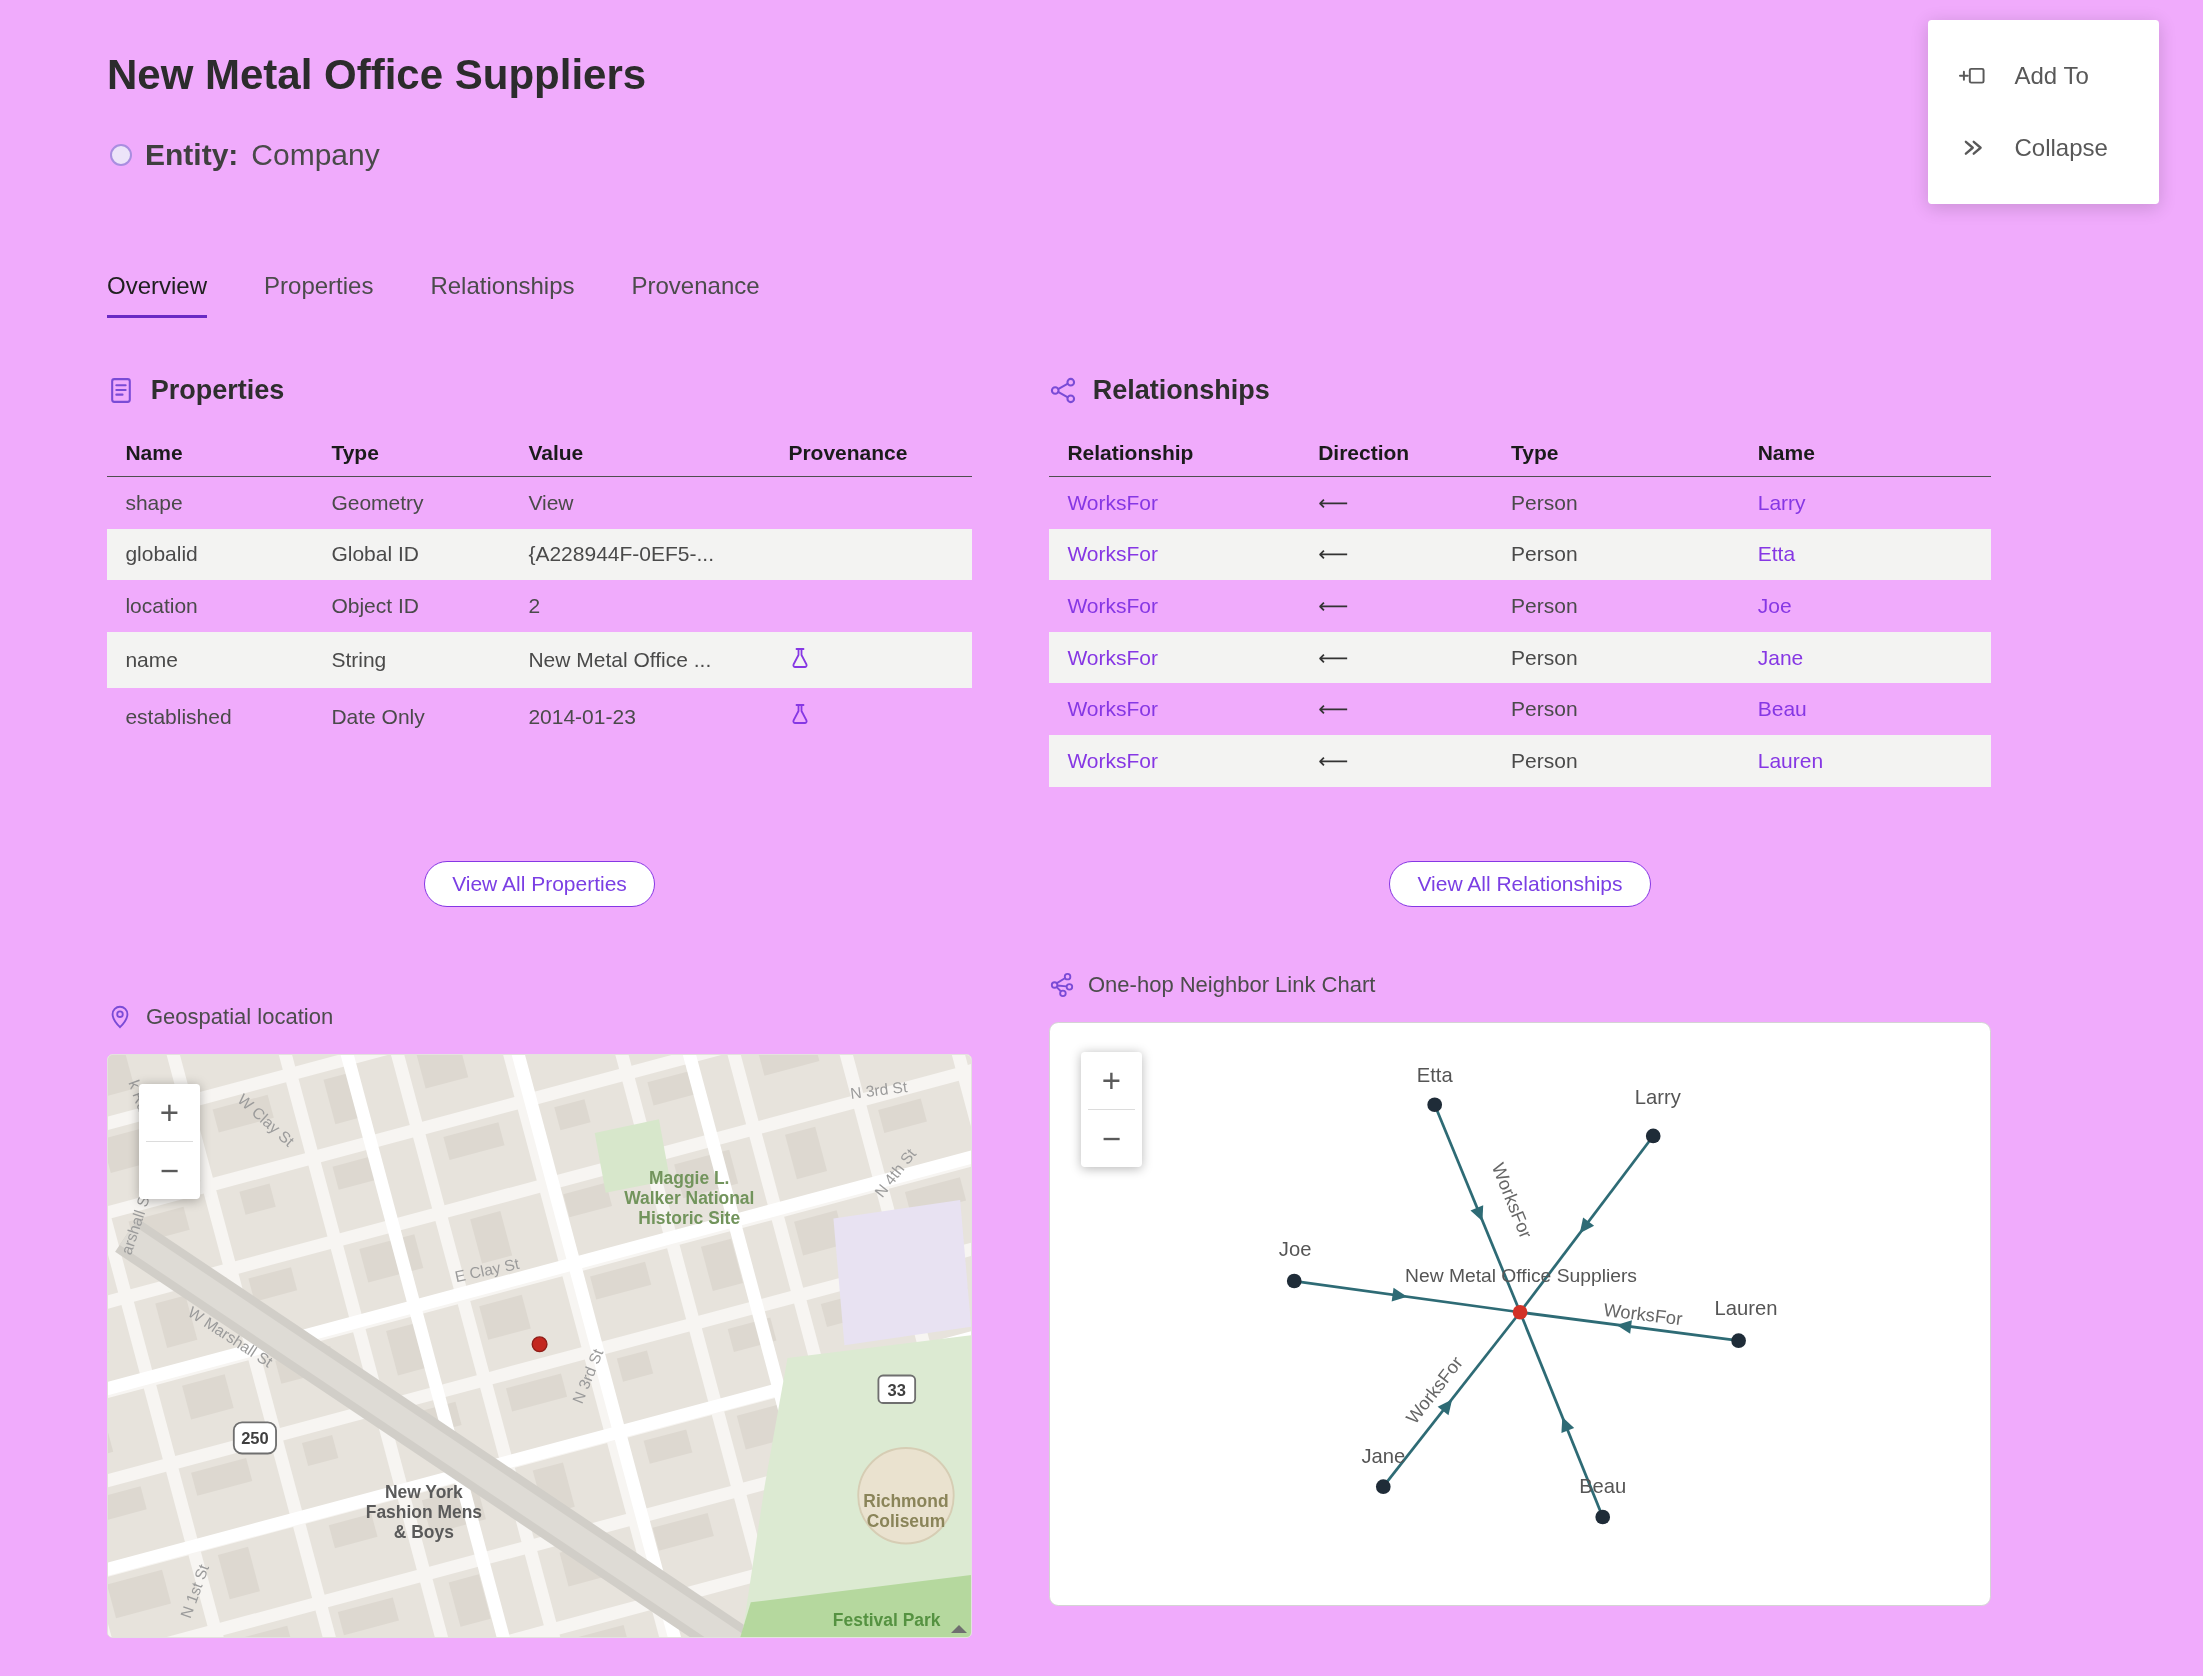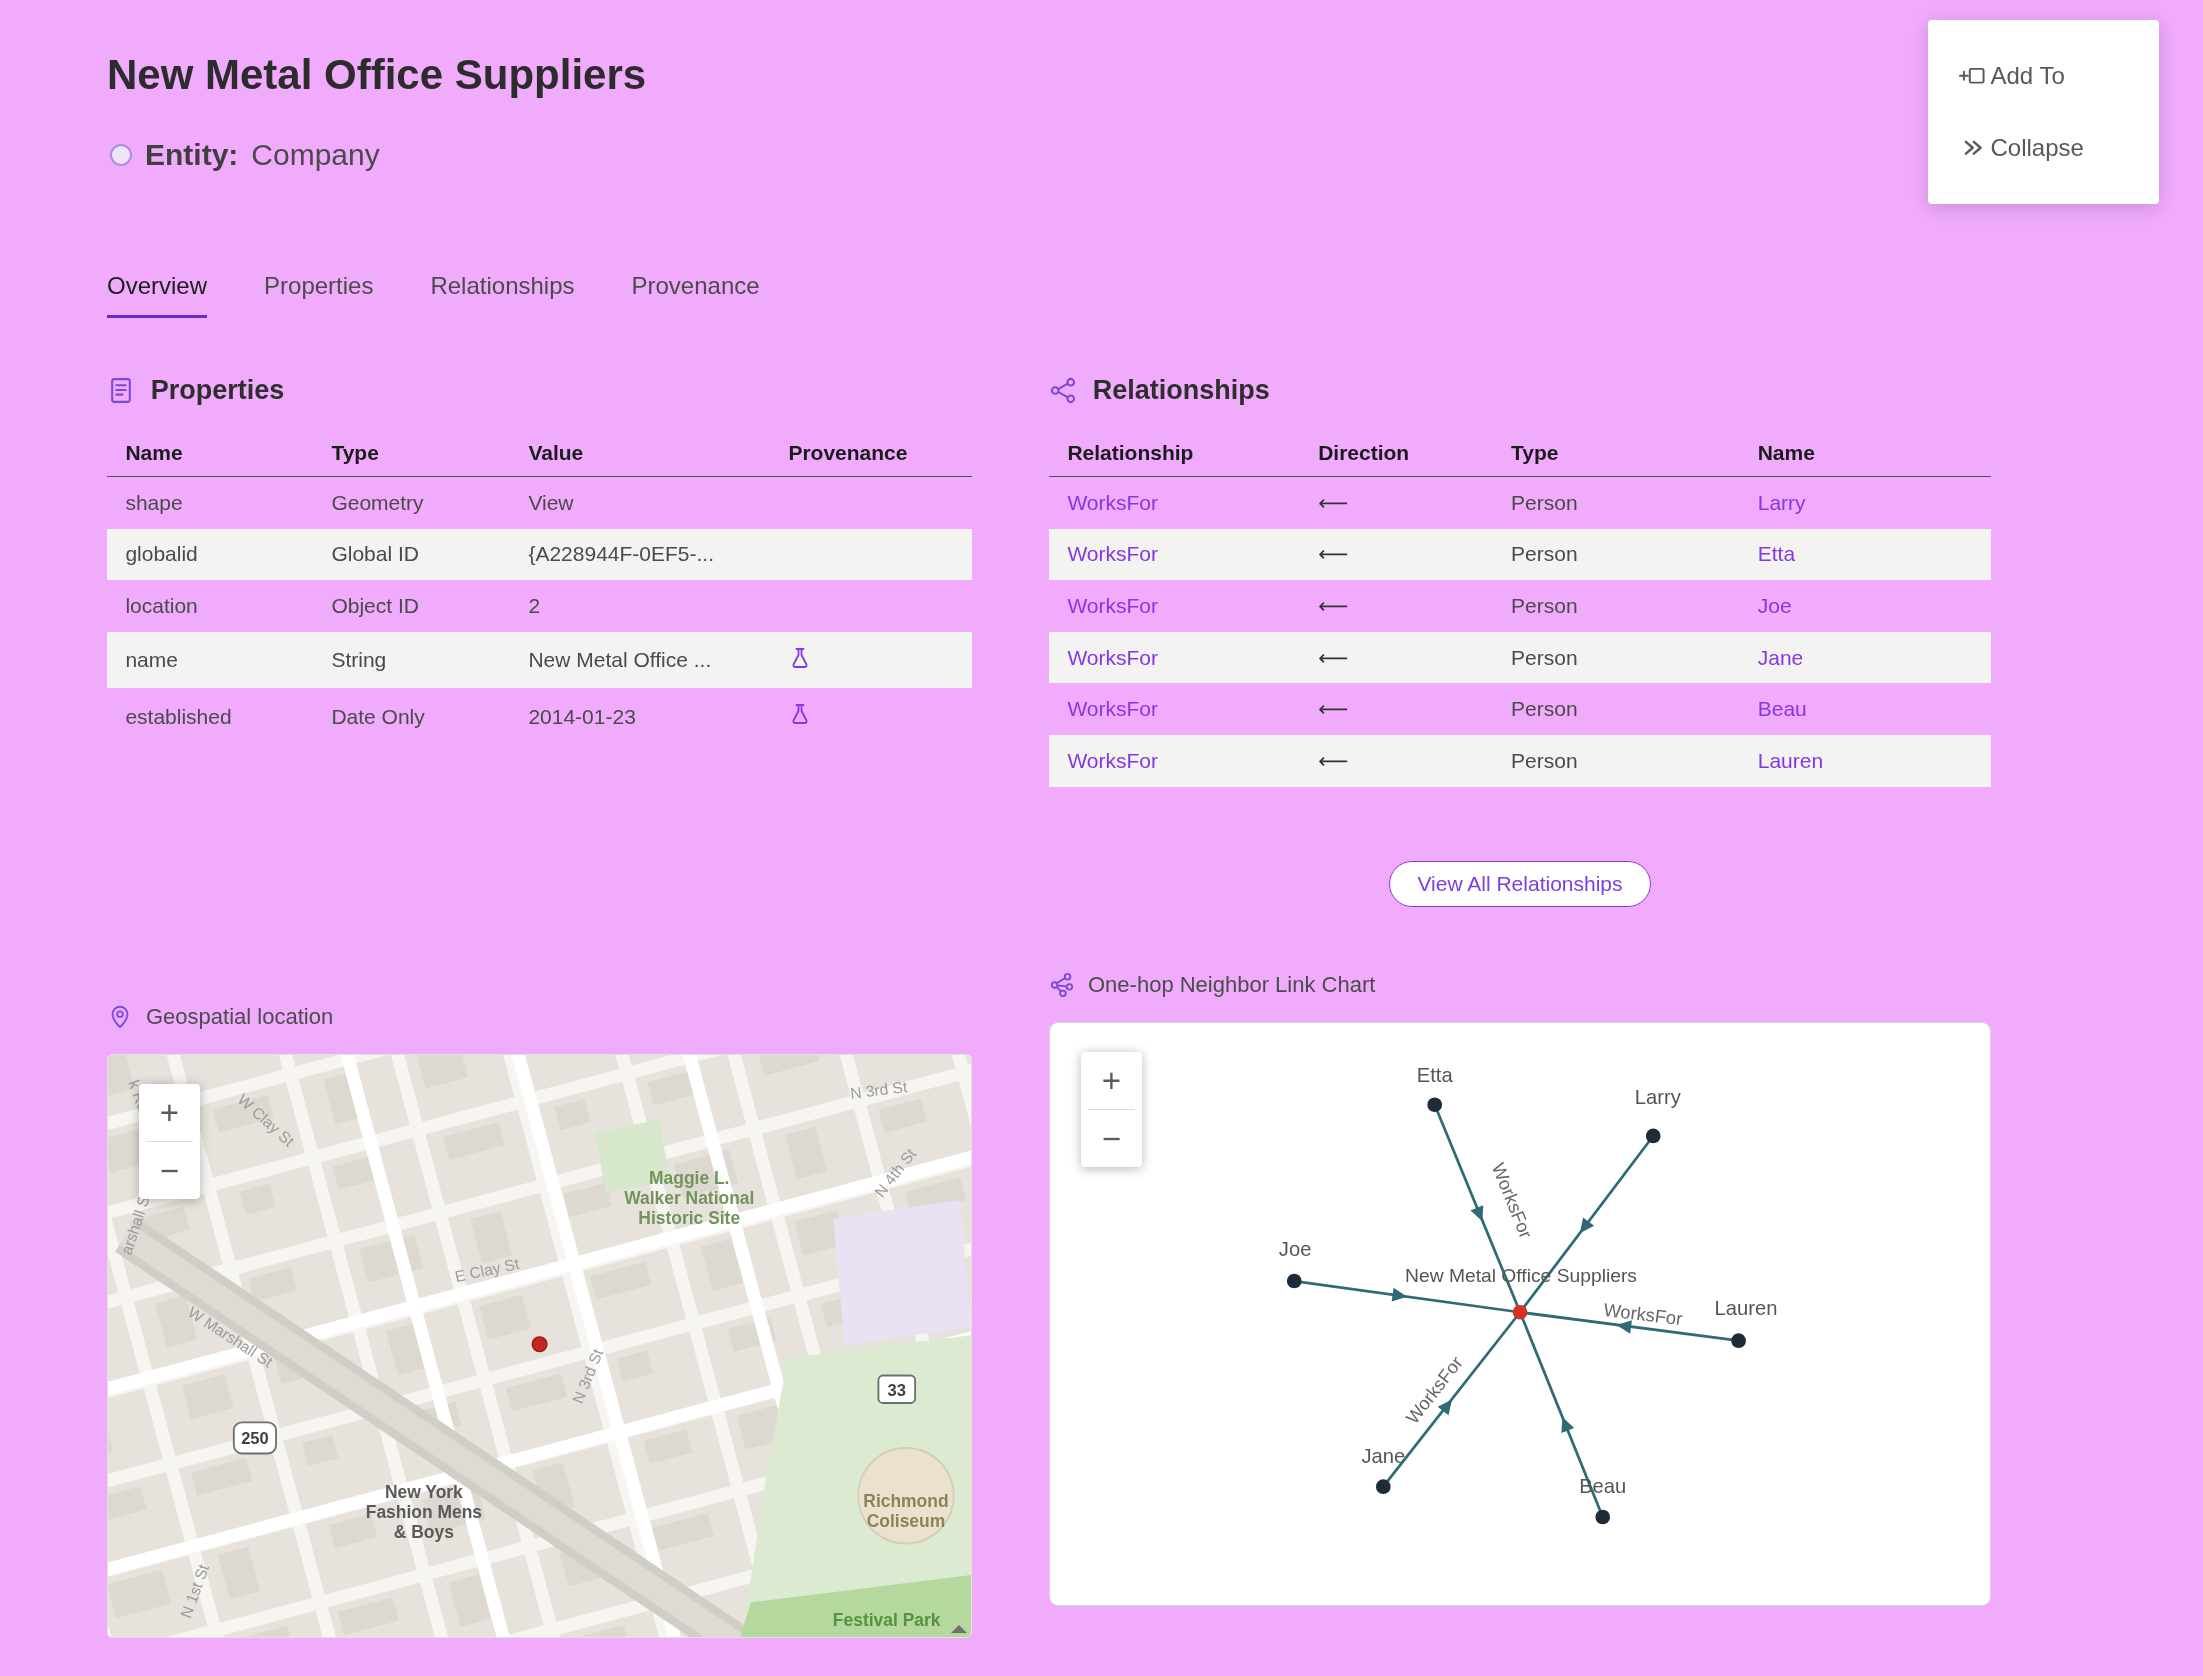--- a/index.html
+++ b/index.html
@@ -8,21 +8,21 @@
   .page { position:relative; width:2204px; height:1677px; background:#f0abfc; color:#4a4a4a; overflow:hidden; }
 
   .title { position:absolute; left:107px; top:51px; font-size:42px; font-weight:700; color:#2c2c2c; }
   .entity-row { position:absolute; left:110px; top:138px; display:flex; align-items:center; gap:13px; font-size:30px; }
   .entity-dot { width:22px; height:22px; border-radius:50%; background:#ece4f9; border:2.8px solid #a98ee0; }
   .entity-label { font-weight:700; color:#3f3f3f; }
   .entity-value { color:#4a4a4a; }
 
   .float-card { position:absolute; left:1928px; top:20px; width:231px; background:#fff; border-radius:3.7px;
                 box-shadow:0 3.7px 18.4px rgba(0,0,0,0.16); padding:20px 0; }
-  .float-item { display:flex; align-items:center; gap:4px; padding:22px 31px; font-size:24px; color:#585858; cursor:pointer; }
+  .float-item { display:flex; align-items:center; gap:28px; padding:22px 31px; font-size:24px; color:#585858; cursor:pointer; }
 
   .tabs { position:absolute; left:107px; top:272px; display:flex; gap:57px; font-size:24px; color:#4b4b4b; }
   .tab { padding-bottom:14.7px; cursor:pointer; border-bottom:3.7px solid transparent; }
   .tab.active { color:#202020; border-bottom-color:#6929c4; }
 
   .col-left  { position:absolute; left:107px;  top:375px; width:865px; }
   .col-right { position:absolute; left:1049px; top:375px; width:942px; }
 
   .sec-head { display:flex; align-items:center; gap:14.7px; font-size:27px; font-weight:600; color:#2e2e2e; margin-bottom:24px; }
   .sec-head svg { flex:none; }
@@ -217,20 +217,23 @@
         <tr>
           <td><span class="link">WorksFor</span></td>
           <td class="dir-arrow">⟵</td>
           <td>Person</td>
           <td><span class="link">Lauren</span></td>
         </tr>
       </tbody>
     </table>
   </section>
 
+  <div class="view-all-wrap-left">
+    <button class="pill-btn">View All Properties</button>
+  </div>
   <div class="view-all-wrap-right">
     <button class="pill-btn">View All Relationships</button>
   </div>
 
   <section class="map-section">
     <div class="sub-head">
       <svg width="26" height="26" viewBox="0 0 28 28">
         <path d="M14 3 C9.6 3 6 6.6 6 11 c0 6 8 14 8 14 s8-8 8-14 C22 6.6 18.4 3 14 3 z" fill="none" stroke="#7a4bd6" stroke-width="2"></path>
         <circle cx="14" cy="11" r="3" fill="none" stroke="#7a4bd6" stroke-width="2"></circle>
       </svg>

